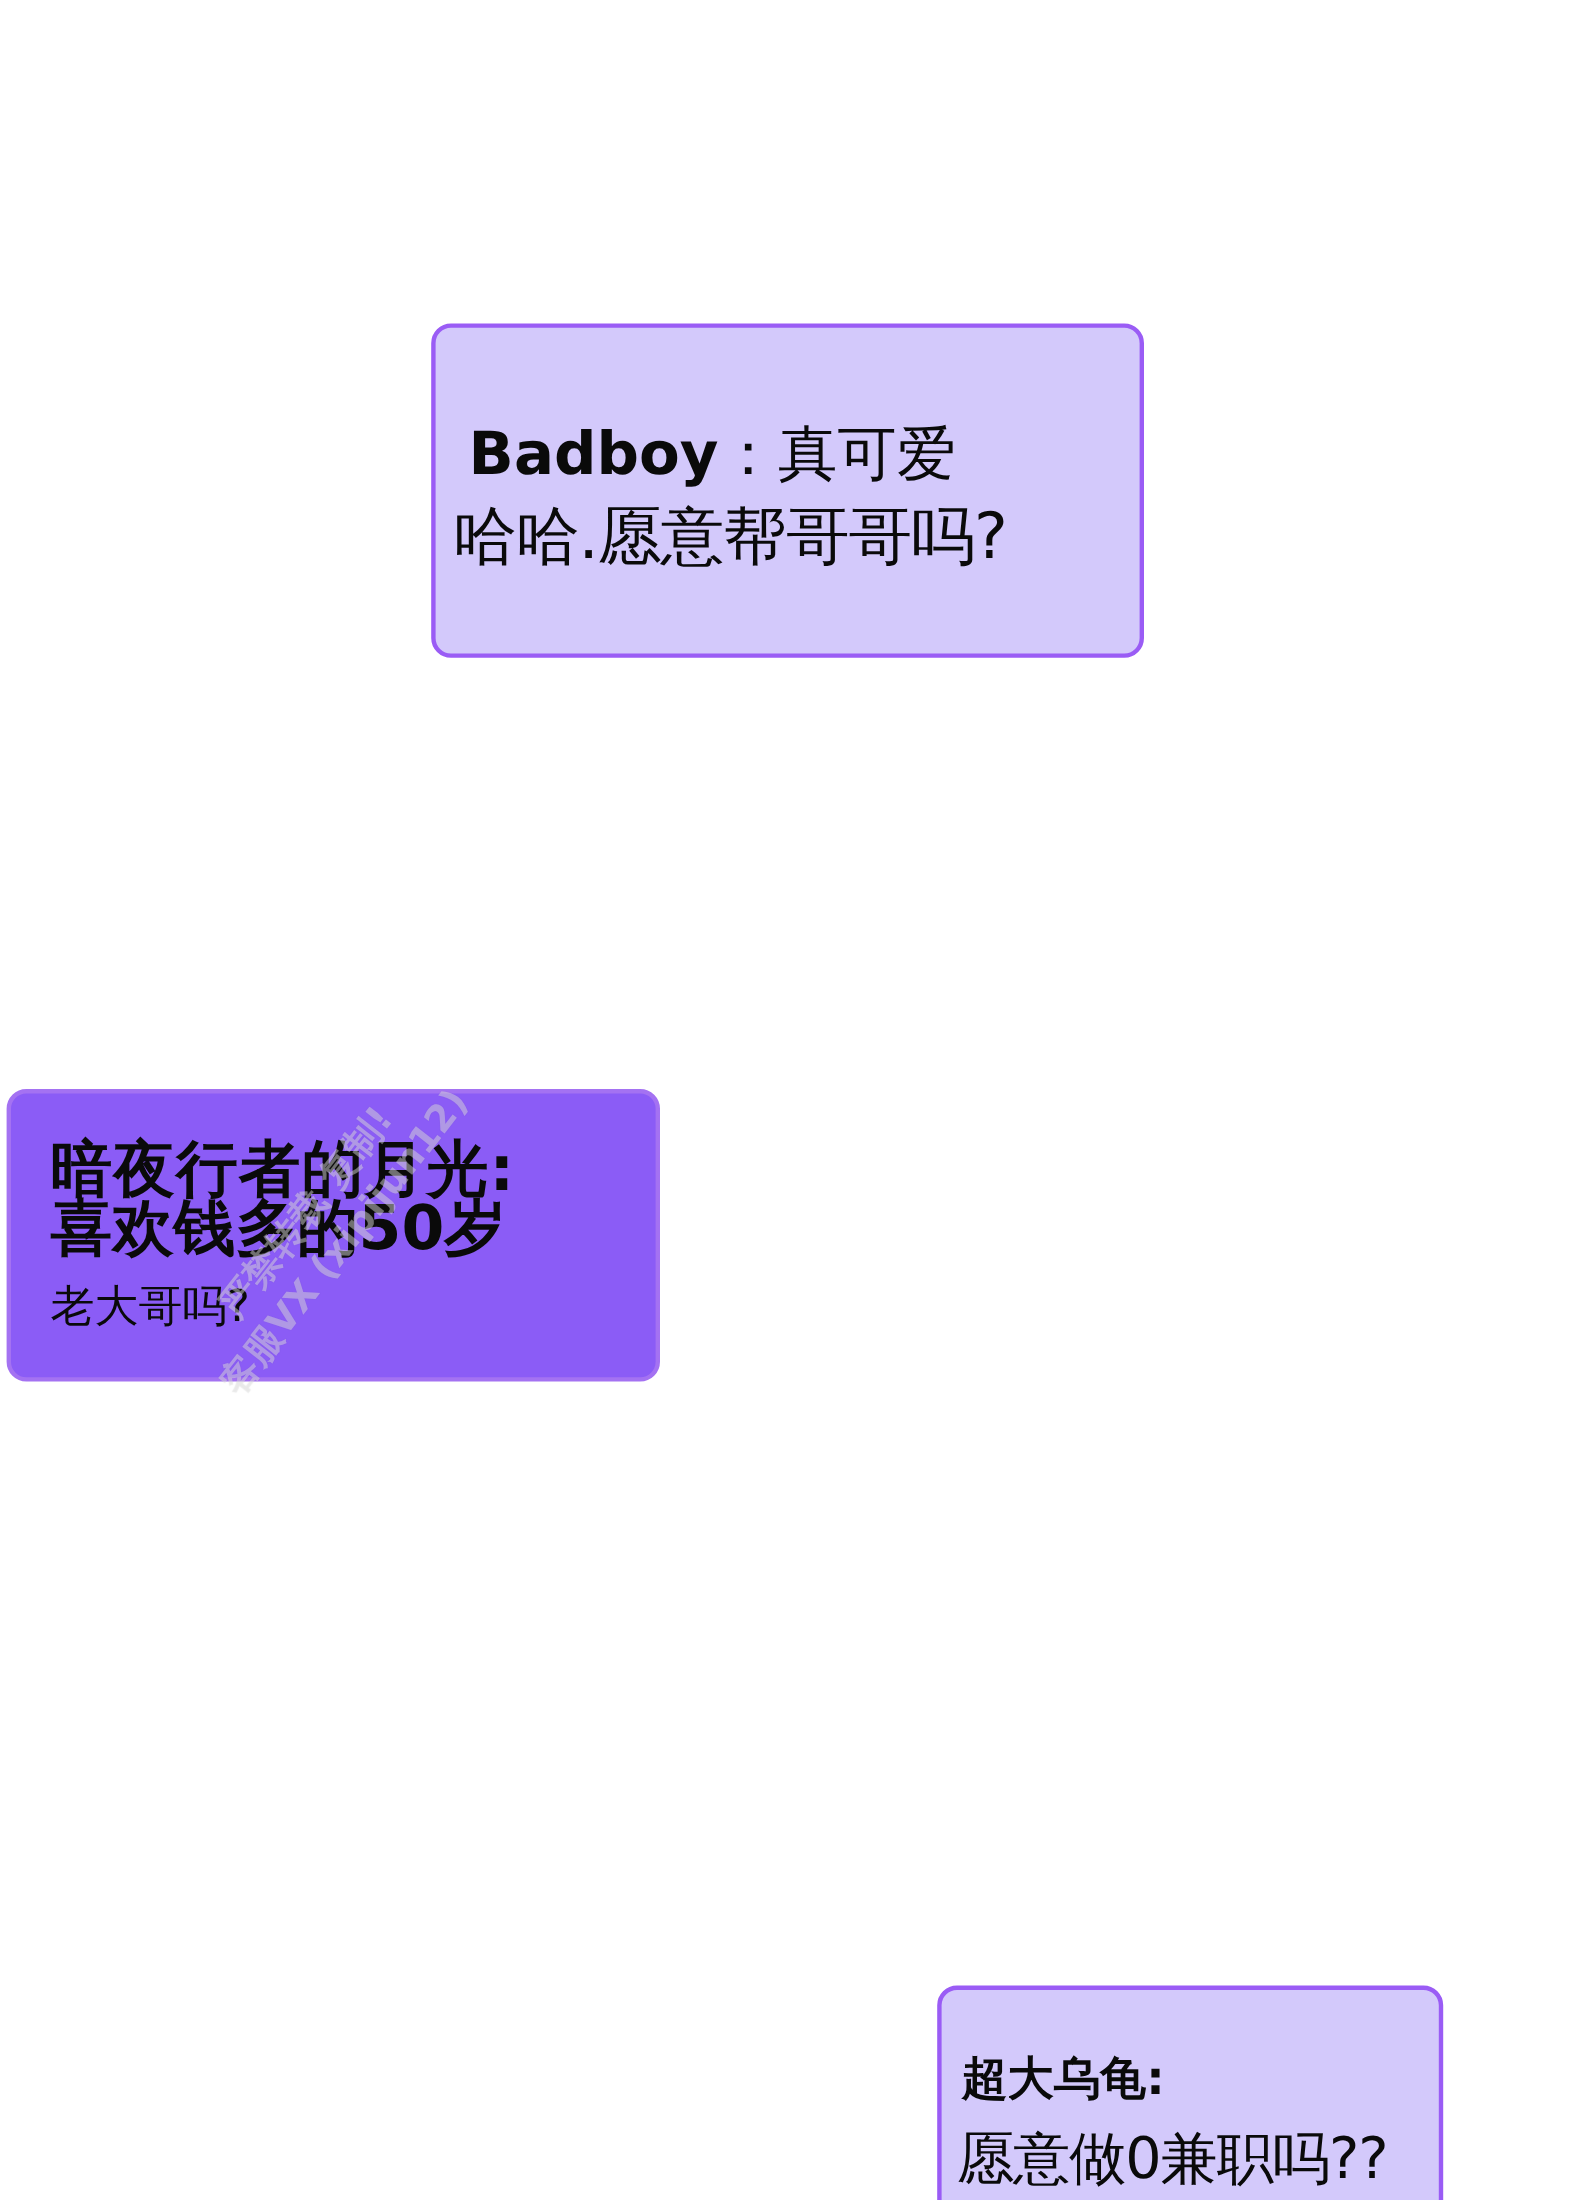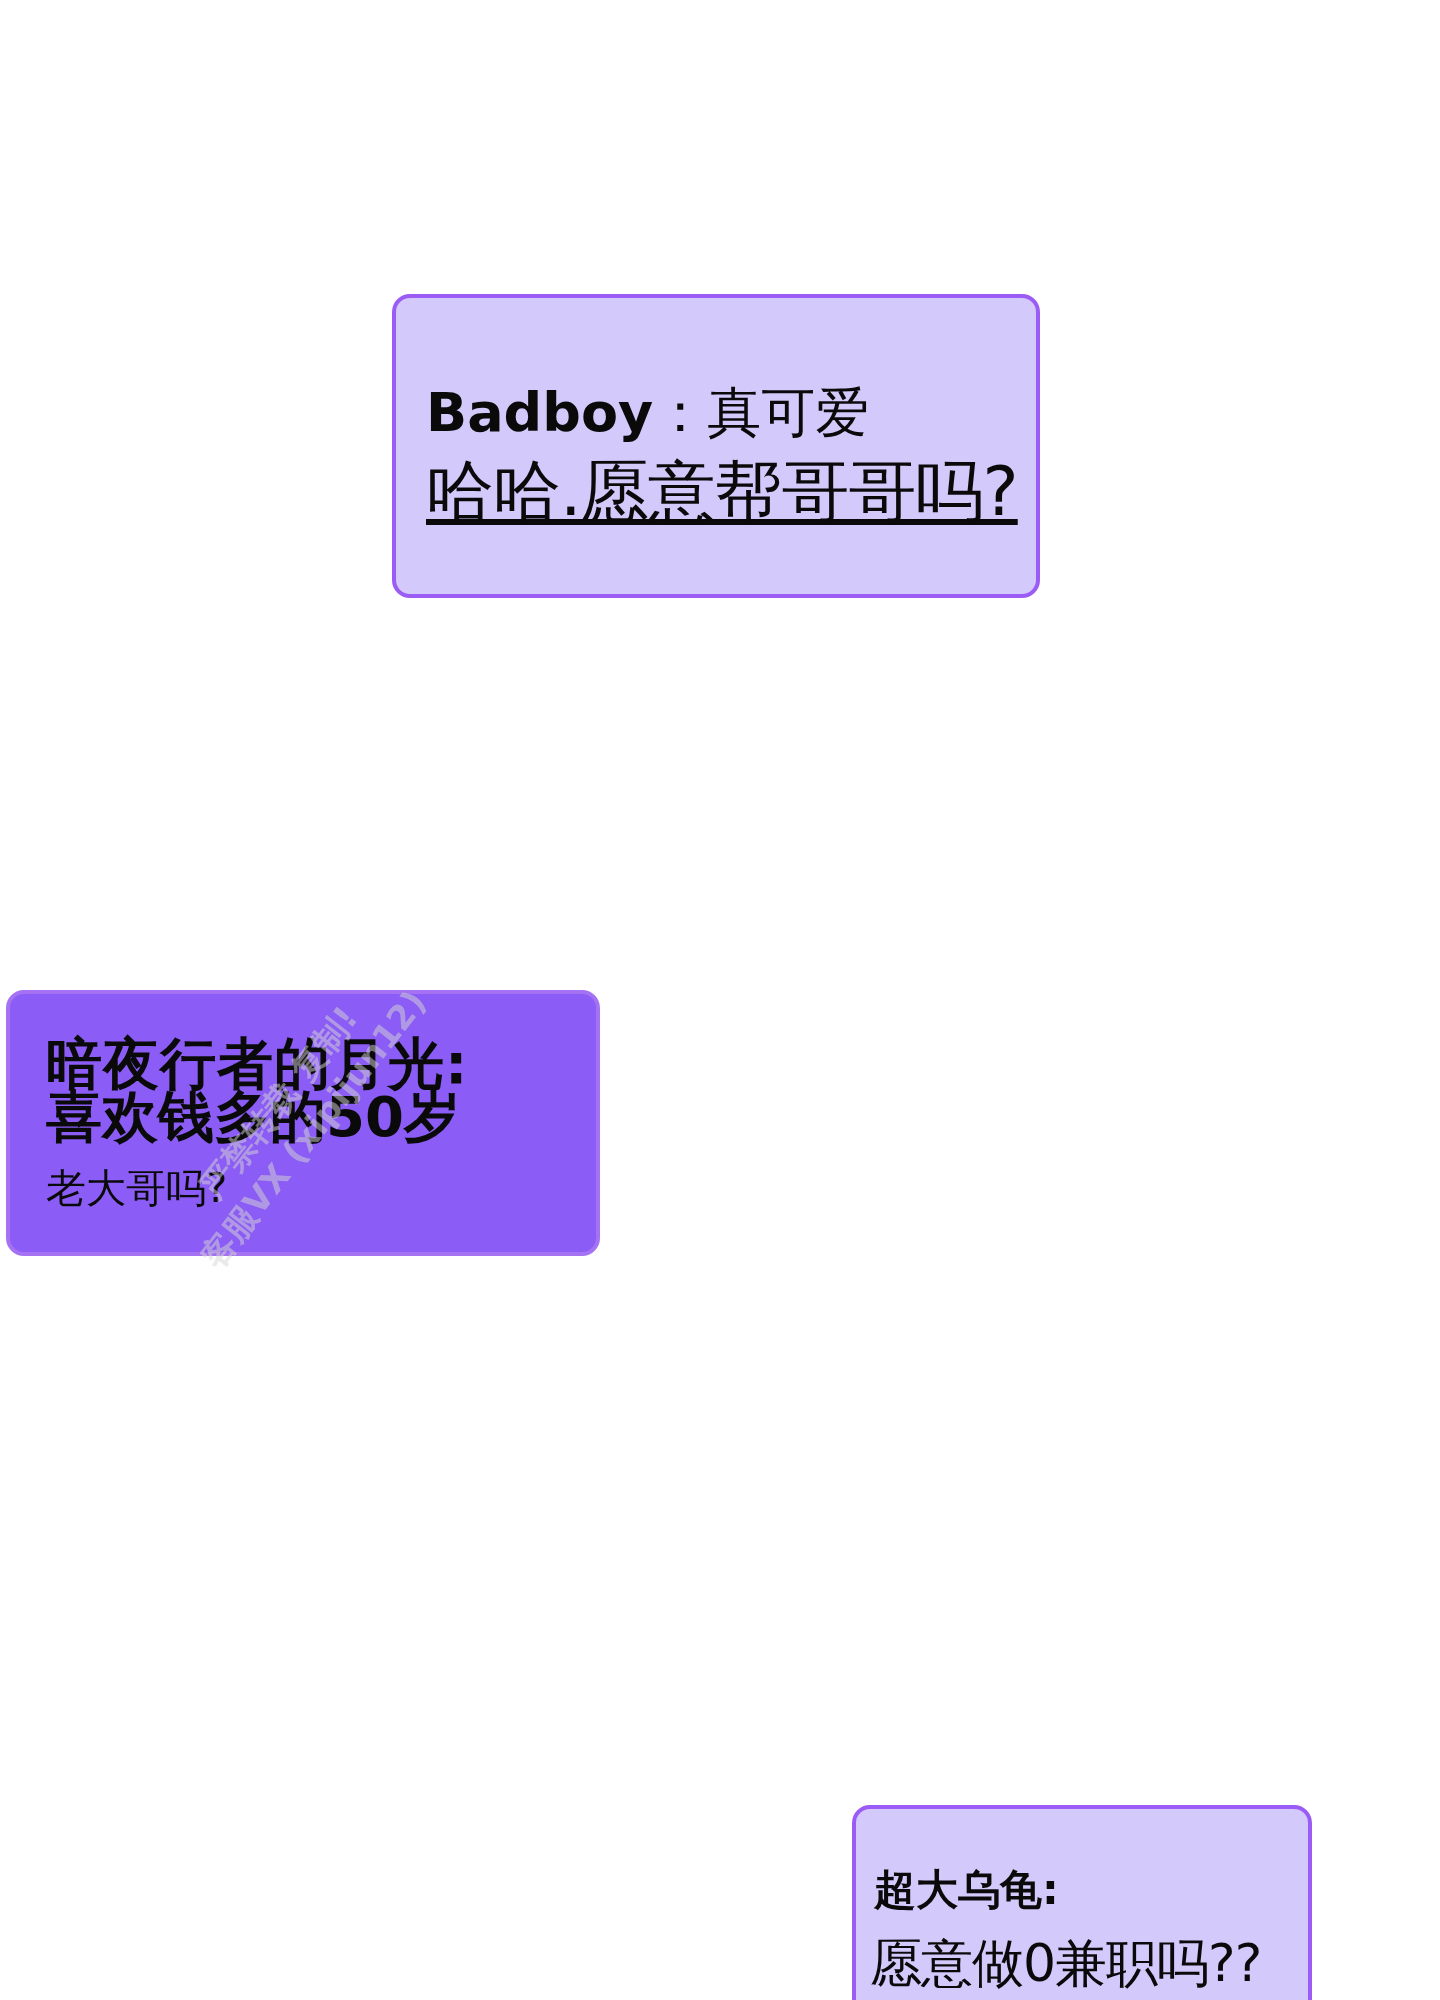--- a/index.html
+++ b/index.html
@@ -36,21 +36,21 @@
     }
 
     
     #b1 {
       left: 392px;
       top: 294px;
       width: 648px;
       height: 304px;
     }
     #b1 .l1 { left: 30px; top: 88px; font-size: 54px; }
-    #b1 .l2 { left: 30px; top: 160px; font-size: 68px; letter-spacing: -1px; text-decoration: underline; }
+    #b1 .l2 { left: 16px; top: 160px; font-size: 58px; letter-spacing: -1px; }
 
     
     #b2 {
       left: 6px;
       top: 990px;
       width: 594px;
       height: 266px;
       border-color: #a472f2;
       background: #8b5cf6;
     }

